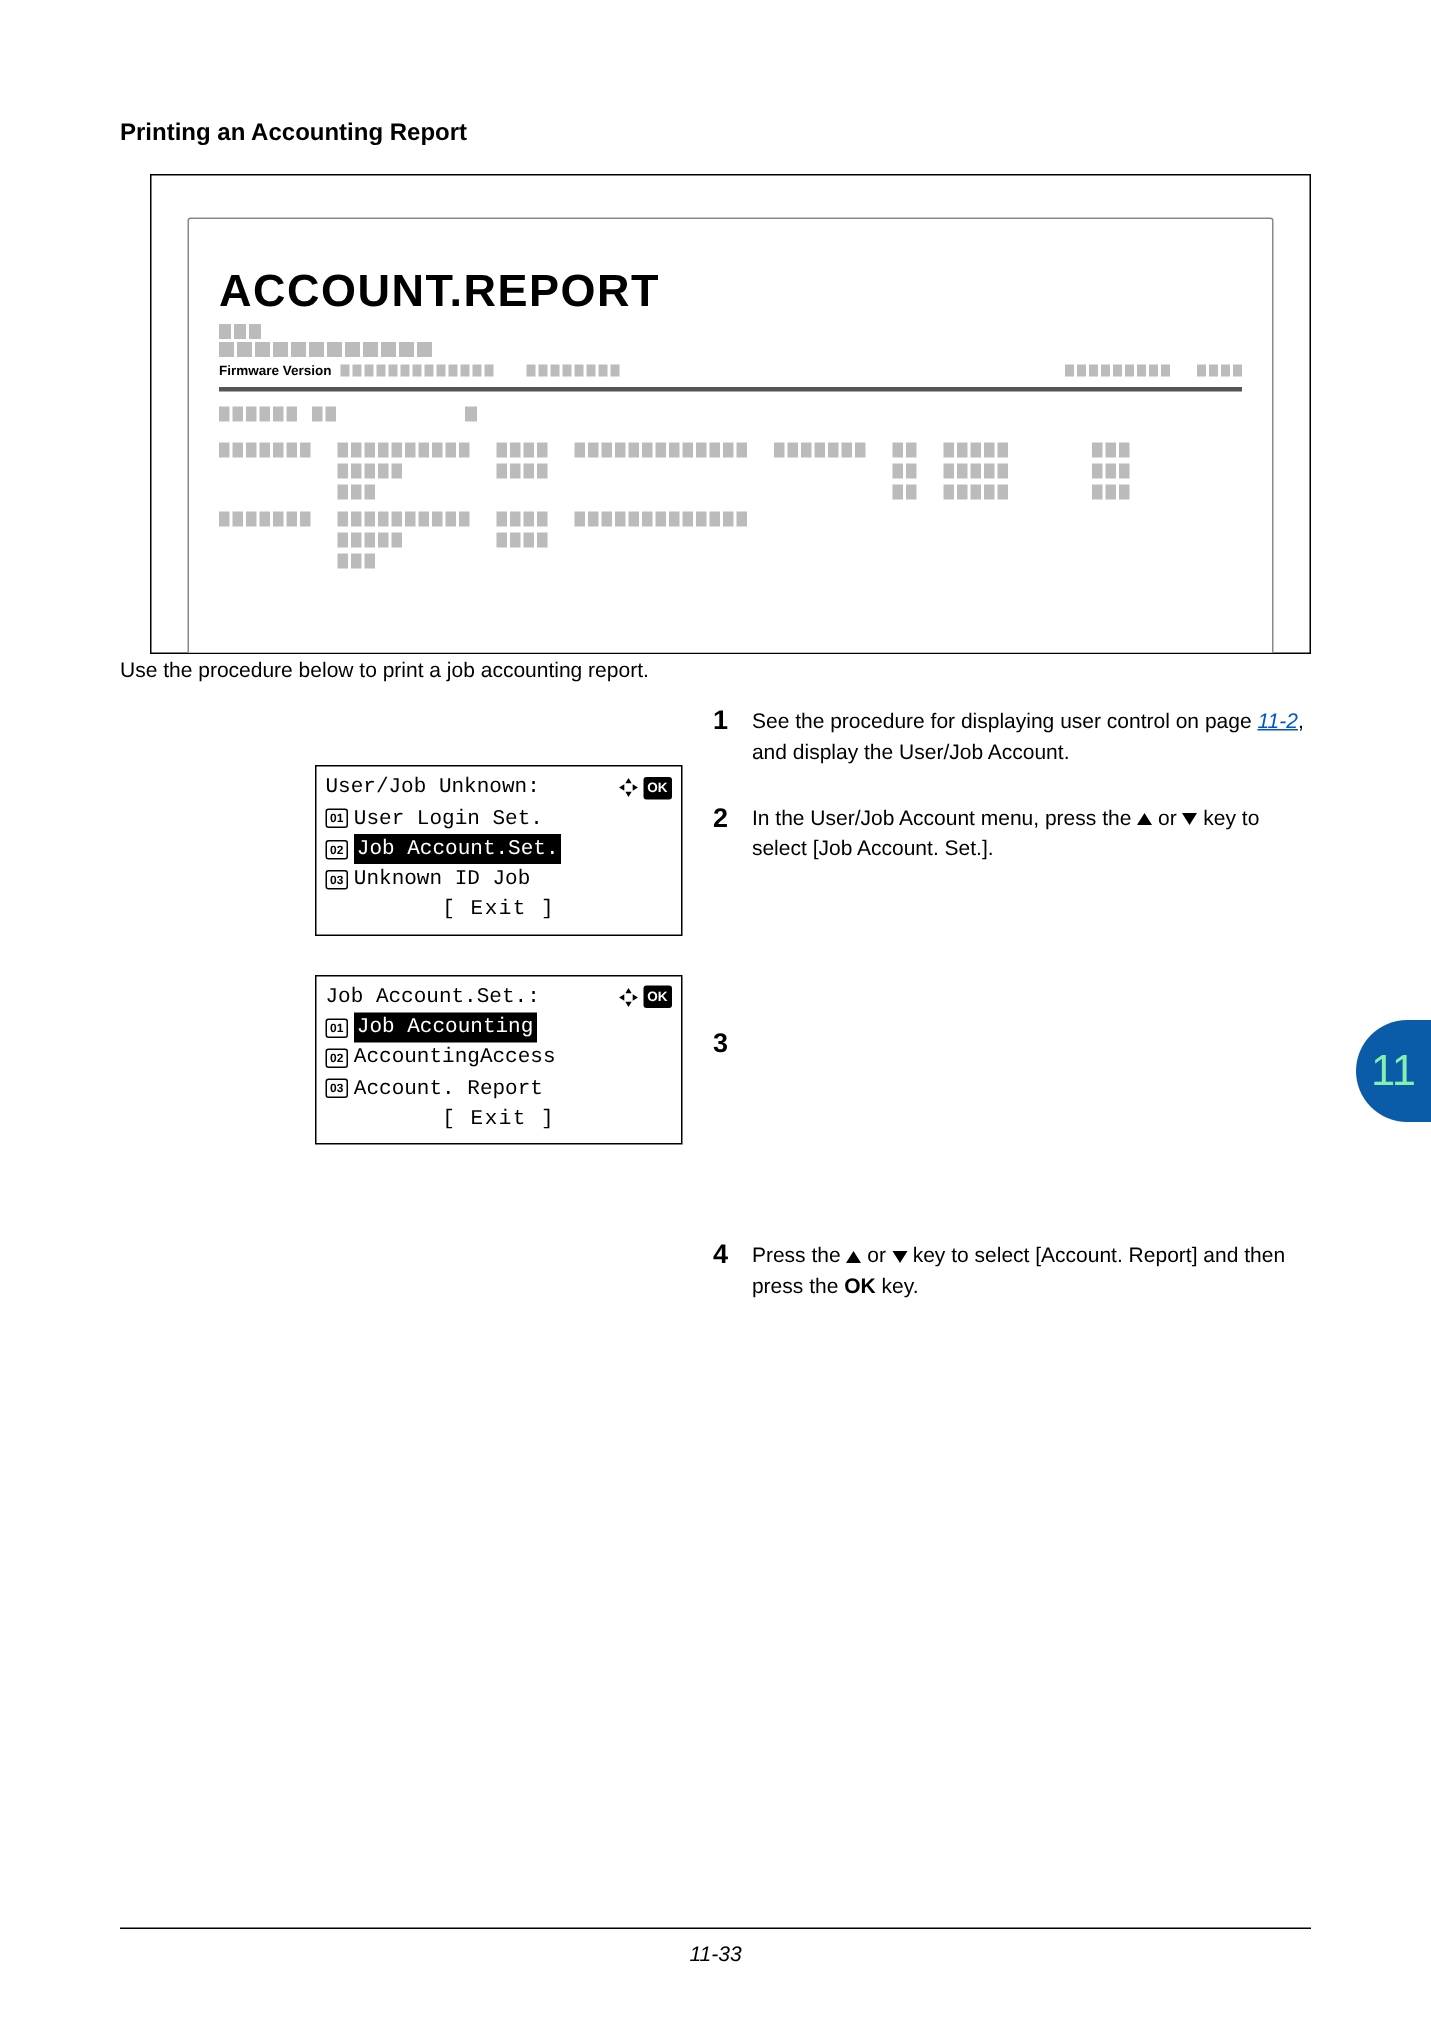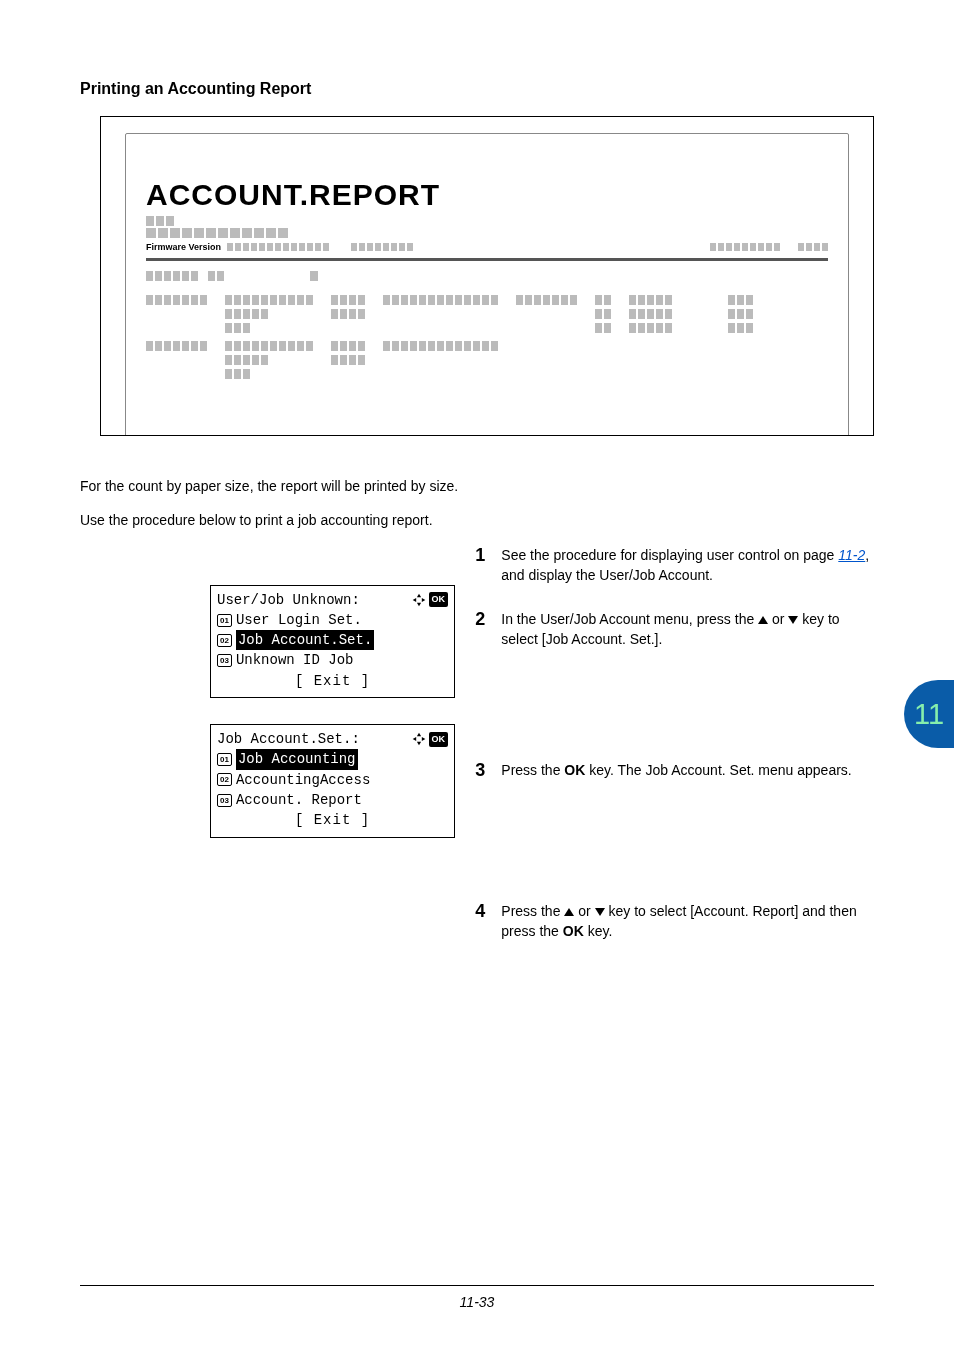--- a/index.html
+++ b/index.html
@@ -40,22 +40,22 @@
   .report-box-outer {
     border: 1px solid #000;
     margin: 0 0 0 20px;
     padding: 16px 0 0 0;
     overflow: hidden;
     height: 320px;
     position: relative;
   }
   .report-box-inner {
     border: 1px solid #888;
-    margin: 0 24px;
-    padding: 44px 20px 20px 20px;
+    margin: 12px 24px;
+    padding: 32px 20px 20px 20px;
     height: 340px;
     position: relative;
     background: #fff;
     border-radius: 2px;
   }
   .report-title {
     font-family: Arial, sans-serif;
     font-size: 30px;
     font-weight: bold;
     letter-spacing: 1px;
@@ -456,21 +456,20 @@
             </div>
         </div>
       </div>
 
       <svg class="curve-svg" viewBox="0 0 820 100">
         <path d="M 0 60 Q 410 10 820 60" stroke="#888" stroke-width="1" fill="#fff"></path>
       </svg>
     </div>
   </div>
 
-  <p class="body-text" style="margin-top:40px">For the count by paper size, the report will be printed by size.</p>
   <p class="body-text">Use the procedure below to print a job accounting report.</p>
 
   <div class="two-col">
     <div class="left-col">
       <div style="height:40px"></div>
 
       <div class="lcd-box">
         <div class="lcd-title-row">
           <span class="lcd-title">User/Job Unknown:</span>
           <span class="arrows-ok">
@@ -526,23 +525,20 @@
 
       <div class="step-row" style="margin-bottom:110px">
         <div class="step-num">2</div>
         <div class="step-text">
           <span>In the User/Job Account menu, press the </span><span class="tri-up"></span><span> or </span><span class="tri-down"></span><span> key to select [Job Account. Set.].</span>
         </div>
       </div>
 
       <div class="step-row" style="margin-bottom:120px">
         <div class="step-num">3</div>
-        <div class="step-text">
-          <span>Press the </span><span class="ok-inline">OK</span><span> key. The Job Account. Set. menu appears.</span>
-        </div>
       </div>
 
       <div class="step-row">
         <div class="step-num">4</div>
         <div class="step-text">
           <span>Press the </span><span class="tri-up"></span><span> or </span><span class="tri-down"></span><span> key to select [Account. Report] and then press the </span><span class="ok-inline">OK</span><span> key.</span>
         </div>
       </div>
     </div>
   </div>

